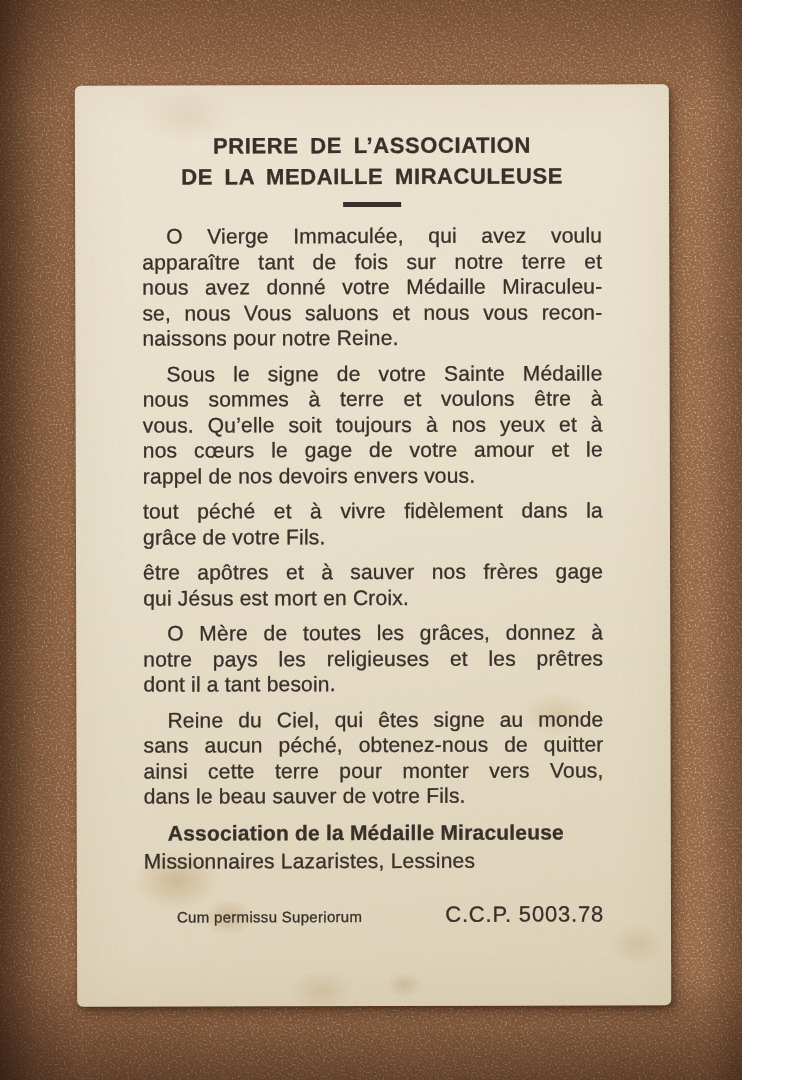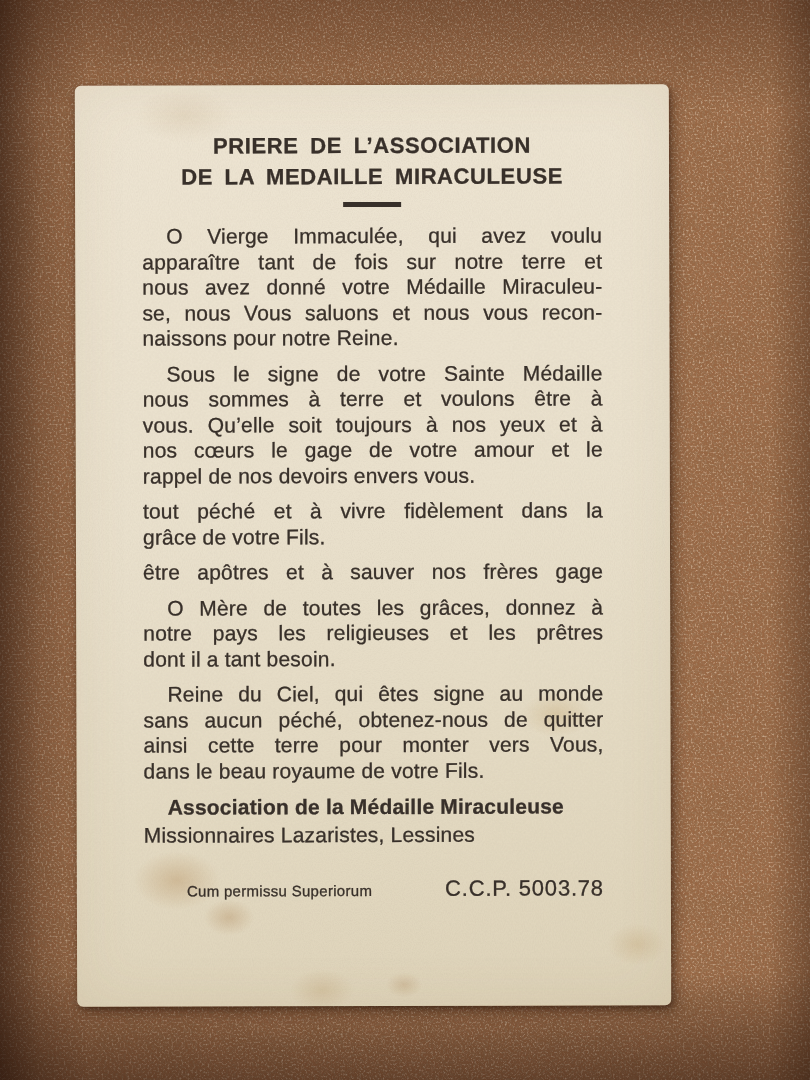--- a/index.html
+++ b/index.html
@@ -1,20 +1,20 @@
 <!DOCTYPE html>
 <html lang="fr"><head>
 <meta charset="utf-8">
 <style>
   html, body { margin: 0; padding: 0; }
   body {
     width: 810px; height: 1080px; overflow: hidden;
     font-family: "Liberation Sans", "DejaVu Sans", sans-serif;
   }
-  .scene { position: relative; width: 810px; height: 1080px; background: #996845; overflow: hidden; }
+  .scene { position: relative; width: 742px; height: 1080px; background: #996845; overflow: hidden; }
   .cork { position: absolute; left: 0; top: 0; }
   .vignette {
     position: absolute; inset: 0; pointer-events: none;
     background:
       radial-gradient(120% 95% at 52% 45%, rgba(0,0,0,0) 55%, rgba(40,18,8,0.28) 100%),
       linear-gradient(90deg, rgba(26,9,3,0.55) 0%, rgba(26,9,3,0.20) 5%, rgba(26,9,3,0) 11%),
       linear-gradient(270deg, rgba(30,12,4,0.28) 0%, rgba(30,12,4,0) 5%),
       linear-gradient(180deg, rgba(44,18,7,0.30) 0%, rgba(44,18,7,0) 10%),
       linear-gradient(0deg, rgba(26,9,3,0.42) 0%, rgba(26,9,3,0) 10%);
   }
@@ -48,21 +48,21 @@
   .divider { width: 58px; height: 5px; background: #38302a; margin: 10px auto 0 auto; }
   .paras { margin-top: 16px; font-size: 21px; line-height: 25.5px; letter-spacing: 0.2px; }
   .para { margin: 0 0 10px 0; }
   .line { text-align: justify; text-align-last: justify; }
   .line.first { text-indent: 24px; }
   .line.last { text-align-last: left; }
   .sig { margin-top: 10px; font-size: 21px; line-height: 28px; }
   .sig-org { font-weight: bold; text-indent: 24px; letter-spacing: 0.2px; }
   .sig-sub { letter-spacing: 0.2px; }
   .footer { margin-top: 27px; display: flex; justify-content: space-between; align-items: baseline; }
-  .footer-left { font-size: 15px; margin-left: 43px; letter-spacing: 0.3px; }
+  .footer-left { font-size: 15px; margin-left: 33px; letter-spacing: 0.3px; }
   .footer-right { font-size: 22px; letter-spacing: 0.8px; }
 </style>
 </head>
 <body>
 
 <div class="scene">
 
   <svg class="cork" width="810" height="1080" viewBox="0 0 810 1080" xmlns="http://www.w3.org/2000/svg" aria-hidden="true">
     <defs>
       <filter id="corkMottle" x="-5%" y="-5%" width="110%" height="110%">
@@ -118,31 +118,32 @@
             <div class="line">vous. Qu’elle soit toujours à nos yeux et à</div>
             <div class="line">nos cœurs le gage de votre amour et le</div>
             <div class="line last">rappel de nos devoirs envers vous.</div>
           </div>
           <div class="para">
             <div class="line">tout péché et à vivre fidèlement dans la</div>
             <div class="line last">grâce de votre Fils.</div>
           </div>
           <div class="para">
             <div class="line">être apôtres et à sauver nos frères gage</div>
+            <div class="line last">qui Jésus est mort en Croix.</div>
           </div>
           <div class="para">
             <div class="line first">O Mère de toutes les grâces, donnez à</div>
             <div class="line">notre pays les religieuses et les prêtres</div>
             <div class="line last">dont il a tant besoin.</div>
           </div>
           <div class="para">
             <div class="line first">Reine du Ciel, qui êtes signe au monde</div>
             <div class="line">sans aucun péché, obtenez-nous de quitter</div>
             <div class="line">ainsi cette terre pour monter vers Vous,</div>
-            <div class="line last">dans le beau royaume de votre Fils.</div>
+            <div class="line last">dans le beau sauver de votre Fils.</div>
           </div>
         </div>
 
       <div class="sig">
         <div class="sig-org">Association de la Médaille Miraculeuse</div>
         <div class="sig-sub">Missionnaires Lazaristes, Lessines</div>
       </div>
 
       <div class="footer">
         <div class="footer-left">Cum permissu Superiorum</div>

